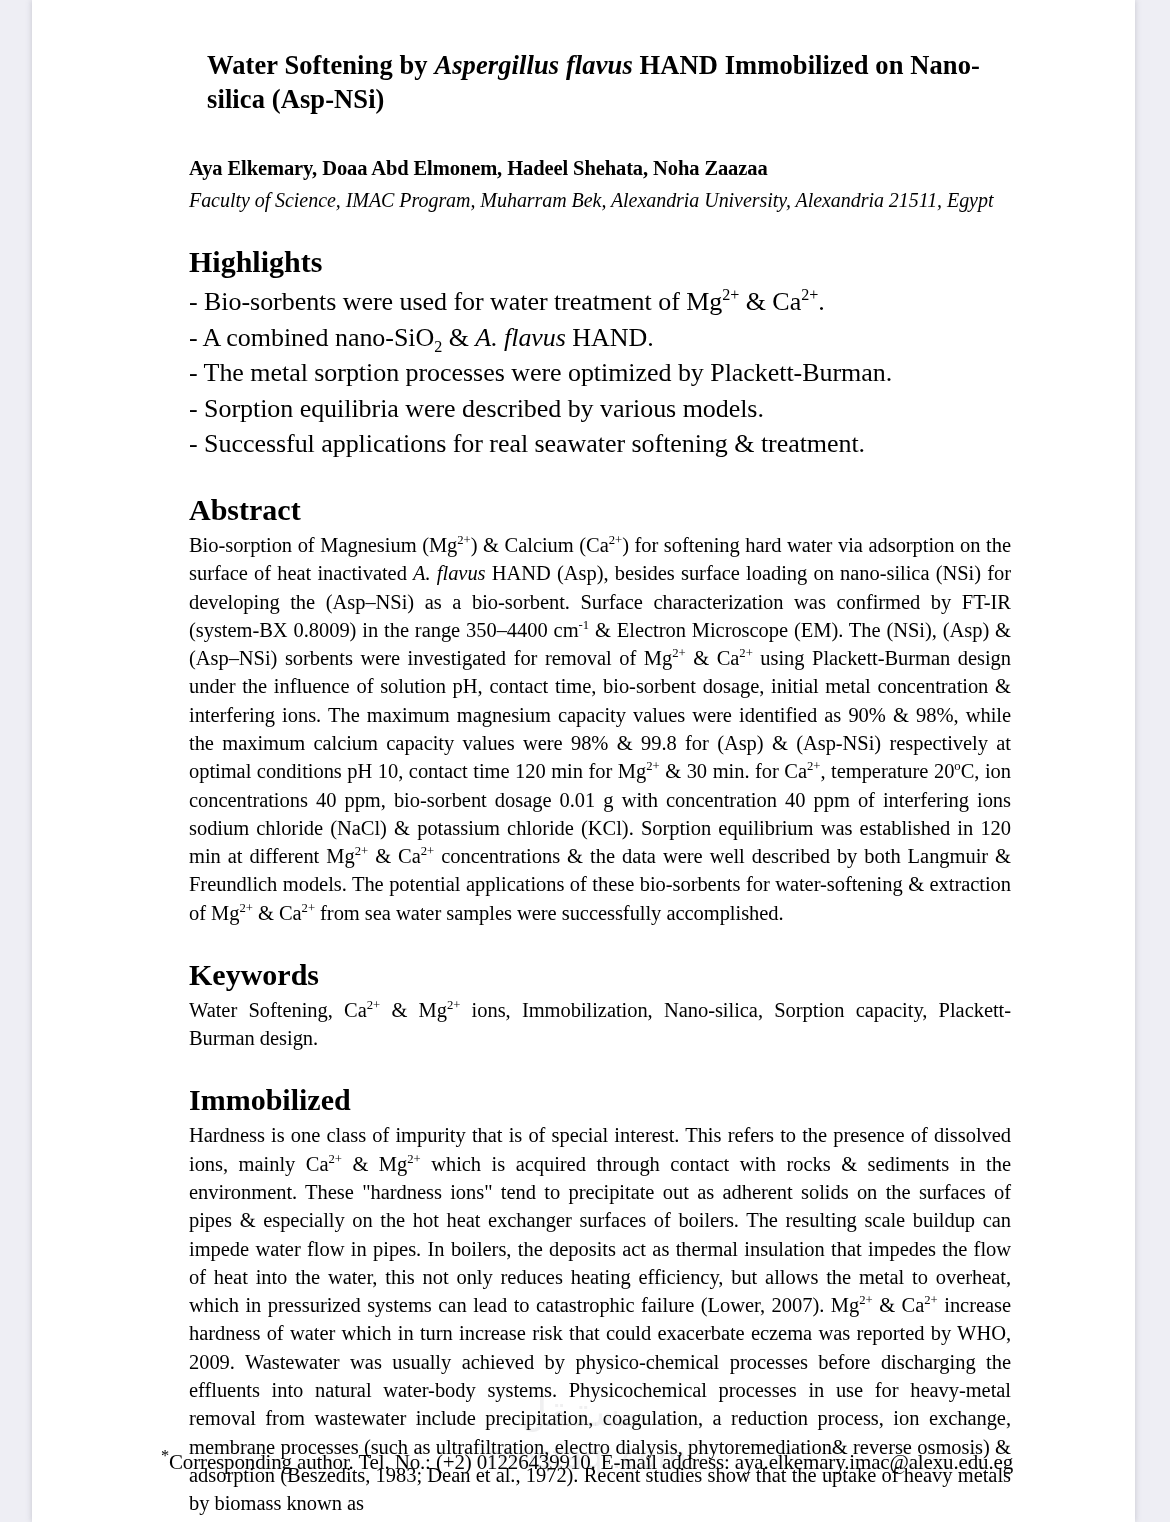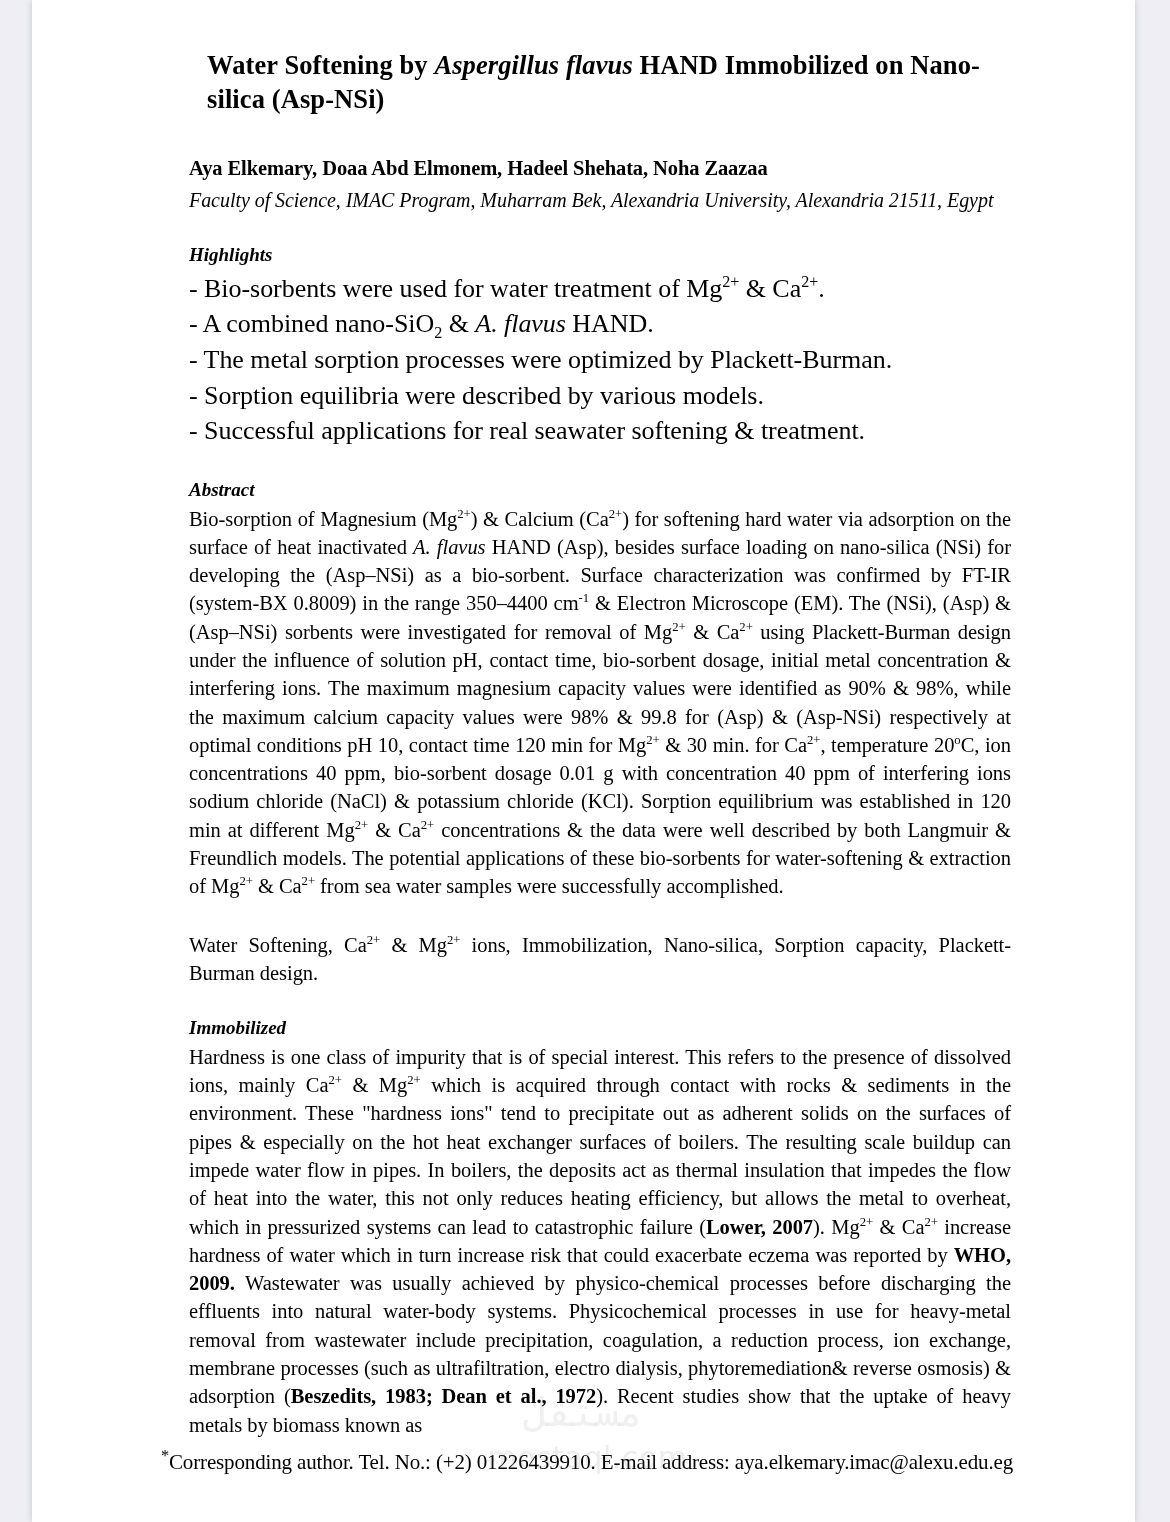--- a/index.html
+++ b/index.html
@@ -56,25 +56,24 @@
   .affiliation {
     font-size: 20px;
     font-style: italic;
     line-height: 1.42;
     margin-top: 3px;
     letter-spacing: -0.05px;
   }
 
   
   .sec-head {
-    font-size: 19px;
+    font-size: 30px;
     font-weight: bold;
     margin: 0;
     line-height: 1.2;
-    font-style: italic;
   }
 
   .block { margin-top: 30px; }
 
   .hl-list {
     font-size: 26px;
     line-height: 1.37;
     margin-top: 4px;
   }
   .hl-list div { white-space: nowrap; }
@@ -94,21 +93,21 @@
     font-size: 0.62em;
     vertical-align: super;
     line-height: 0;
   }
   sub {
     font-size: 0.62em;
     vertical-align: sub;
     line-height: 0;
   }
   .it  { font-style: italic; }
-  .bd  { font-weight: bold; }
+  .bd  { font-weight: normal; }
 
   
   #footnote {
     position: absolute;
     left: 85px;
     top: 1449px;
     width: 940px;
     font-size: 21px;
     line-height: 1.3;
     text-align: center;
@@ -168,20 +167,21 @@
         <div>- Successful applications for real seawater softening &amp; treatment.</div>
       </div>
     </div>
 
     <div class="block">
       <h2 class="sec-head">Abstract</h2>
       <p class="para bodytext">Bio-sorption of Magnesium (Mg<sup>2+</sup>) &amp; Calcium (Ca<sup>2+</sup>) for softening hard water via adsorption on the surface of heat inactivated <span class="it">A. flavus</span> HAND (Asp), besides surface loading on nano-silica (NSi) for developing the (Asp–NSi) as a bio-sorbent. Surface characterization was confirmed by FT-IR (system-BX 0.8009) in the range 350–4400 cm<sup>-</sup><sup>1</sup>&nbsp;&amp; Electron Microscope (EM). The (NSi),&nbsp;(Asp) &amp; (Asp–NSi) sorbents were investigated for removal of Mg<sup>2+</sup> &amp; Ca<sup>2+</sup> using Plackett-Burman design under the influence of solution pH, contact time, bio-sorbent dosage, initial metal concentration &amp; interfering ions. The maximum magnesium capacity values were identified as 90% &amp; 98%, while the maximum calcium capacity values were 98% &amp; 99.8 for (Asp) &amp; (Asp-NSi) respectively at optimal conditions pH 10, contact time 120 min for Mg<sup>2+</sup> &amp; 30 min. for Ca<sup>2+</sup>, temperature 20<sup>o</sup>C, ion concentrations 40 ppm, bio-sorbent dosage 0.01 g with concentration 40 ppm of interfering ions sodium chloride (NaCl) &amp; potassium chloride (KCl). Sorption equilibrium was established in 120 min at different Mg<sup>2+</sup> &amp; Ca<sup>2+</sup> concentrations &amp; the data were well described by both Langmuir &amp; Freundlich models. The potential applications of these bio-sorbents for water-softening &amp; extraction of Mg<sup>2+</sup> &amp; Ca<sup>2+</sup> from sea water samples were successfully accomplished.</p>
     </div>
 
     <div class="block">
+      <h2 class="sec-head">Keywords</h2>
       <p class="para bodytext">Water Softening, Ca<sup>2+</sup> &amp; Mg<sup>2+</sup> ions, Immobilization, Nano-silica, Sorption capacity, Plackett-Burman design.</p>
     </div>
 
     <div class="block">
       <h2 class="sec-head">Immobilized</h2>
       <p class="para bodytext">Hardness is one class of impurity that is of special interest. This refers to the presence of dissolved ions, mainly Ca<sup>2+</sup> &amp; Mg<sup>2+</sup> which is acquired through contact with rocks &amp; sediments in the environment. These "hardness ions" tend to precipitate out as adherent solids on the surfaces of pipes &amp; especially on the hot heat exchanger surfaces of boilers. The resulting scale buildup can impede water flow in pipes. In boilers, the deposits act as thermal insulation that impedes the flow of heat into the water, this not only reduces heating efficiency, but allows the metal to overheat, which in pressurized systems can lead to catastrophic failure (<span class="bd">Lower, 2007</span>). Mg<sup>2+</sup> &amp; Ca<sup>2+</sup> increase hardness of water which in turn increase risk that could exacerbate eczema was reported by <span class="bd">WHO, 2009.</span> Wastewater was usually achieved by physico-chemical processes before discharging the effluents into natural water-body systems. Physicochemical processes in use for heavy-metal removal from wastewater include precipitation, coagulation, a reduction process, ion exchange, membrane processes (such as ultrafiltration, electro dialysis, phytoremediation&amp; reverse osmosis) &amp; adsorption (<span class="bd">Beszedits, 1983; Dean et al., 1972</span>). Recent studies show that the uptake of heavy metals by biomass known as</p>
     </div>
 
   </div>
 

